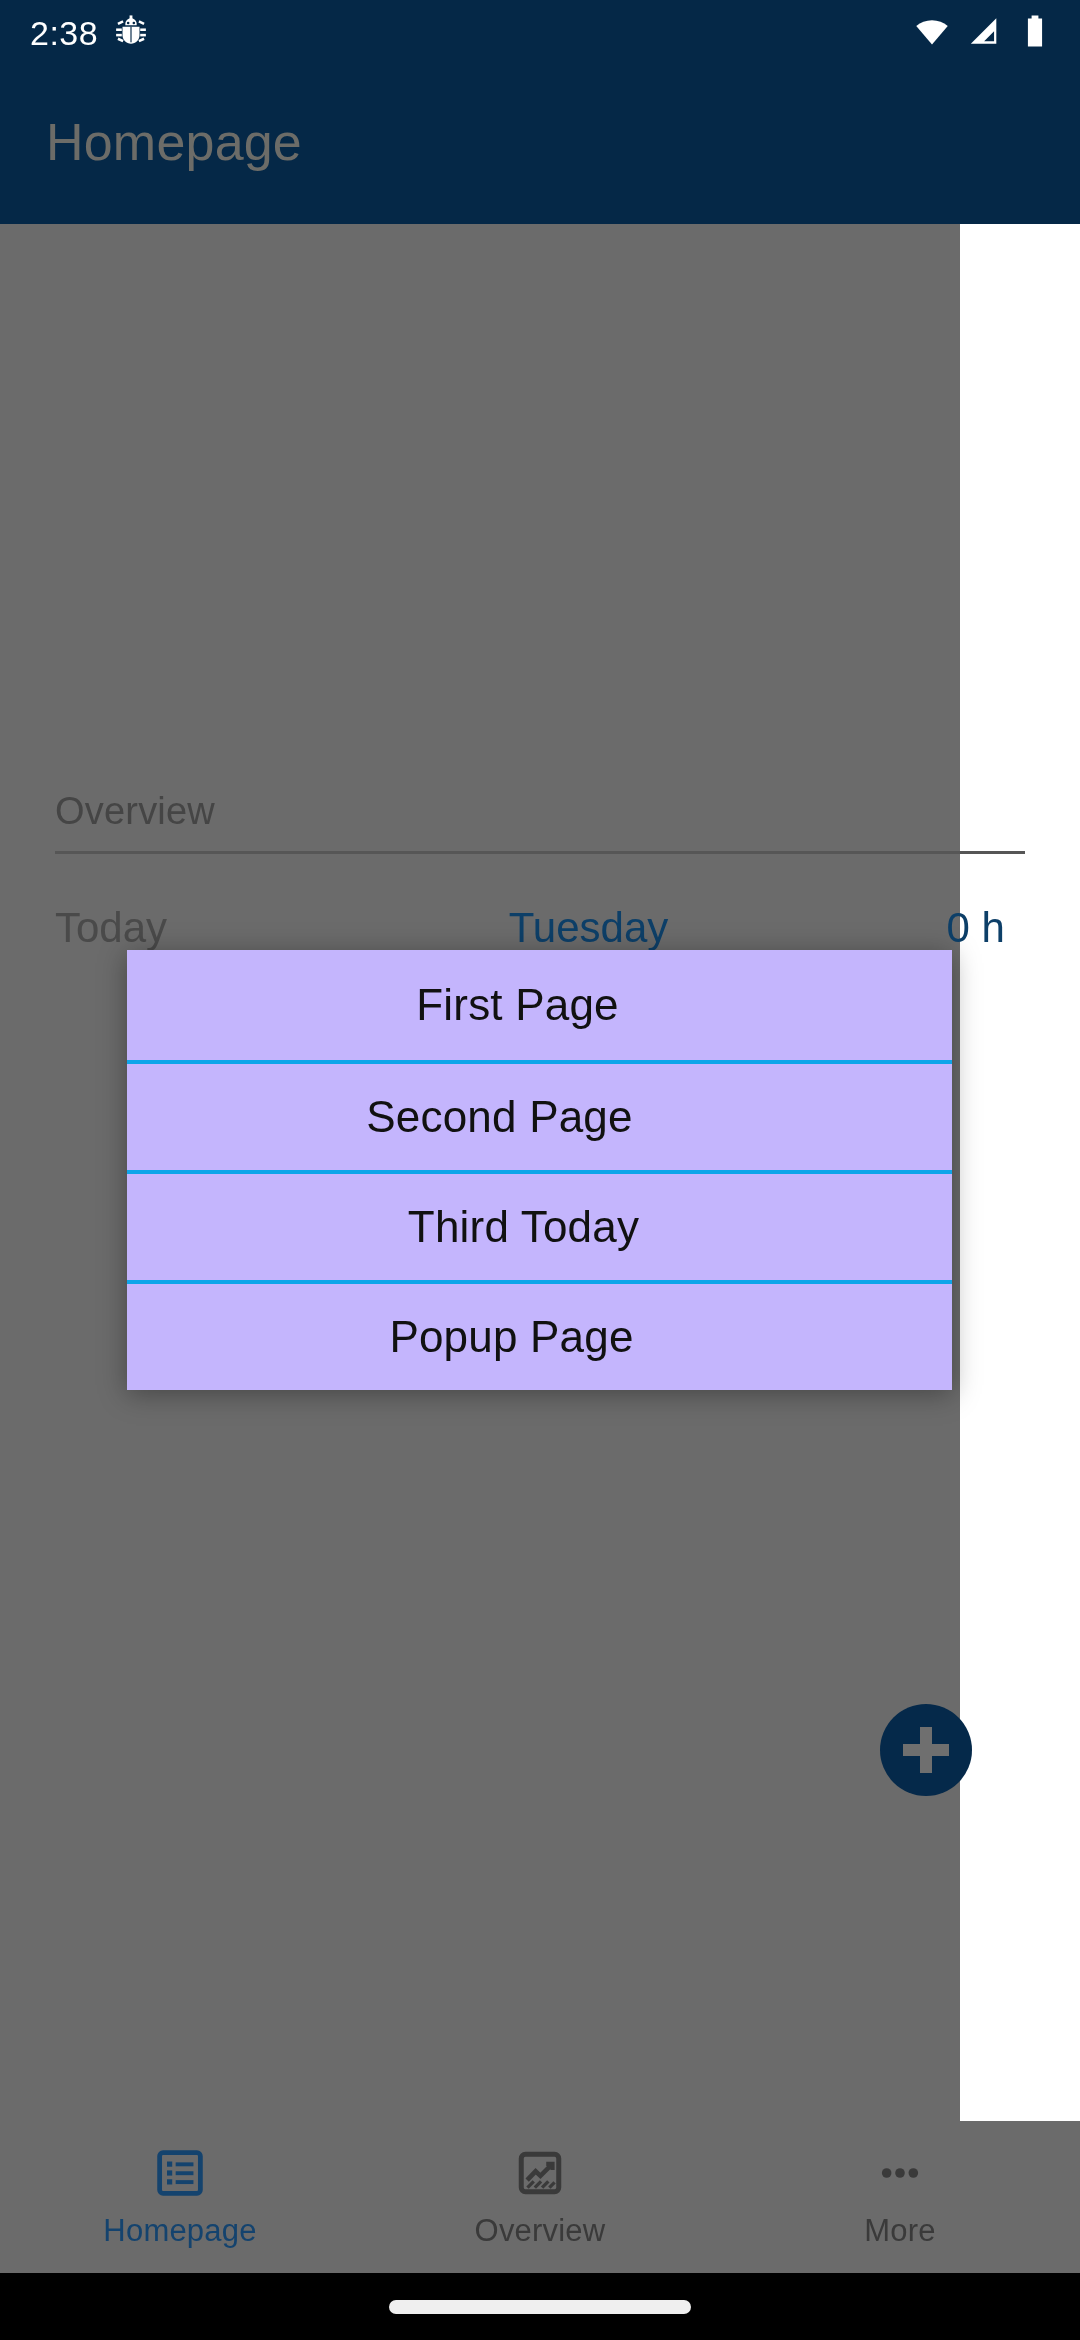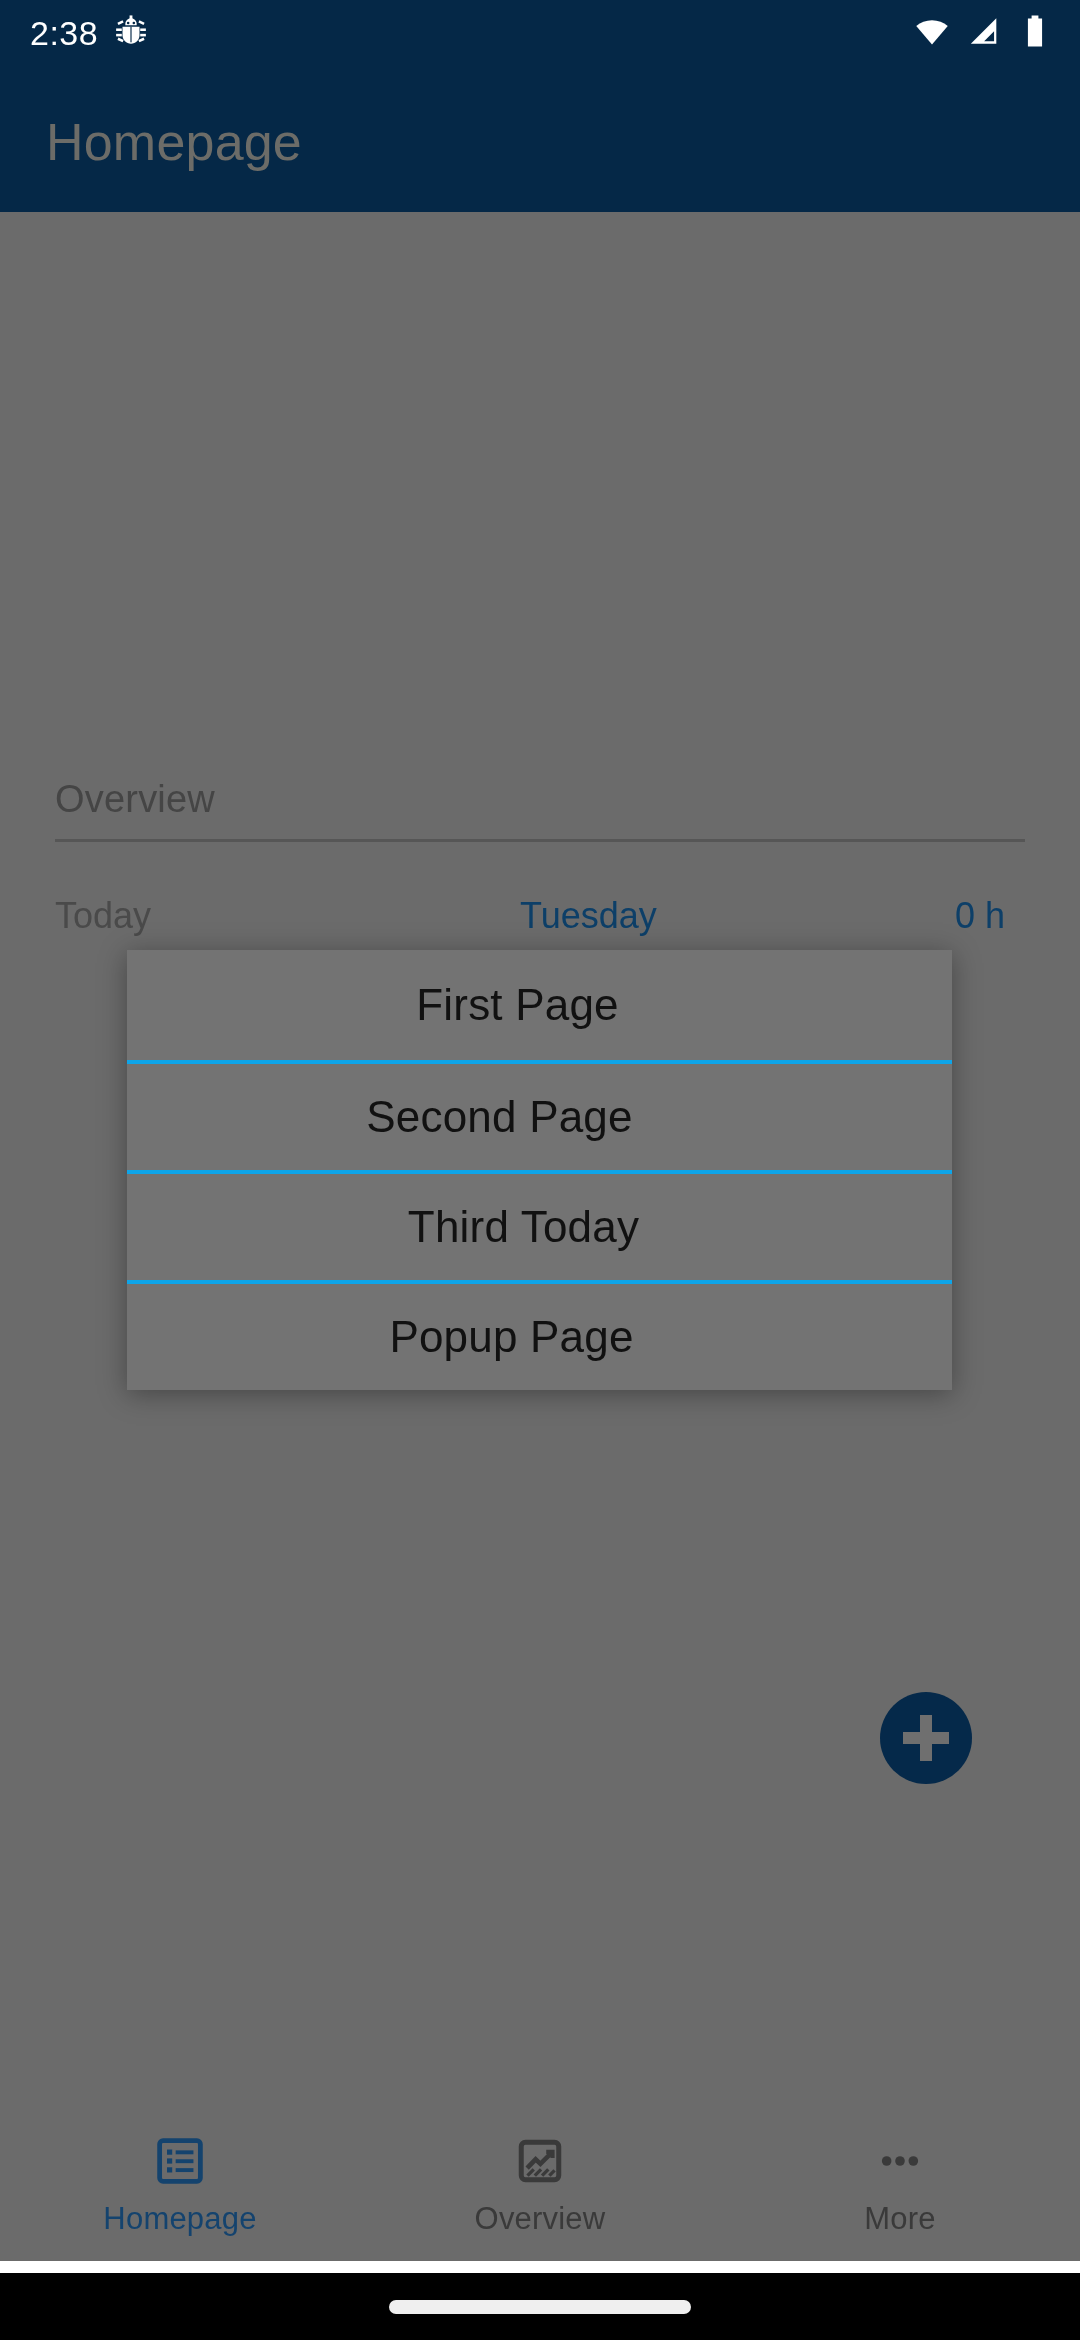--- a/index.html
+++ b/index.html
@@ -39,43 +39,43 @@
   .sb-right {
     margin-left:auto; display:flex; align-items:center; gap:18px;
   }
   .appbar-title {
     position:absolute; left:46px; top:112px;
     font-size:52px; color:#6c6c68; letter-spacing:0.2px;
   }
 
   
   .page-body {
-    position:absolute; left:0; top:212px;
-    width:1080px; height:2049px;
+    position:absolute; left:0; top:224px;
+    width:960px; height:2049px;
     background:#6b6b6b;
   }
 
   .section-head {
     position:absolute; left:55px; top:566px;
     width:970px;
   }
   .section-head .label {
     font-size:38px; color:#454545; letter-spacing:0.2px;
   }
   .section-rule {
     position:absolute; left:55px; top:627px;
     width:970px; height:3px; background:#565656;
   }
 
   .overview-row {
     position:absolute; left:55px; top:674px;
     width:970px; height:60px;
     display:flex; align-items:center;
   }
-  .ov-cell { font-size:36px; }
+  .ov-cell { font-size:42px; }
   .ov-today  { color:#4a4a4a; width:36%; }
   .ov-day    { color:#0d3f68; width:38%; text-align:center; }
   .ov-hours  { color:#0d3f68; width:26%; text-align:right; padding-right:20px; }
 
   
   .fab {
     position:absolute; left:880px; top:1480px;
     width:92px; height:92px; border-radius:50%;
     background:#05294a;
     display:flex; align-items:center; justify-content:center;
@@ -110,21 +110,21 @@
     left:127px; top:950px;
     width:825px; height:440px;
     background:#ffffff;
     box-shadow:0 4px 26px rgba(0,0,0,0.35);
     overflow:hidden;
   }
   .dlg-item {
     position:relative;
     height:110px;
     display:flex; align-items:center; justify-content:center;
-    background:#737373;
+    background:#c4b5fd;
   }
   .dlg-item + .dlg-item { border-top:4px solid #0ea5e9; }
   .dlg-item .txt {
     font-size:44px; color:#111111; letter-spacing:0.2px;
     transform:translateX(-22px);
   }
   .dlg-item.i2 .txt { transform:translateX(-40px); }
   .dlg-item.i3 .txt { transform:translateX(-16px); }
   .dlg-item.i4 .txt { transform:translateX(-28px); }
 

